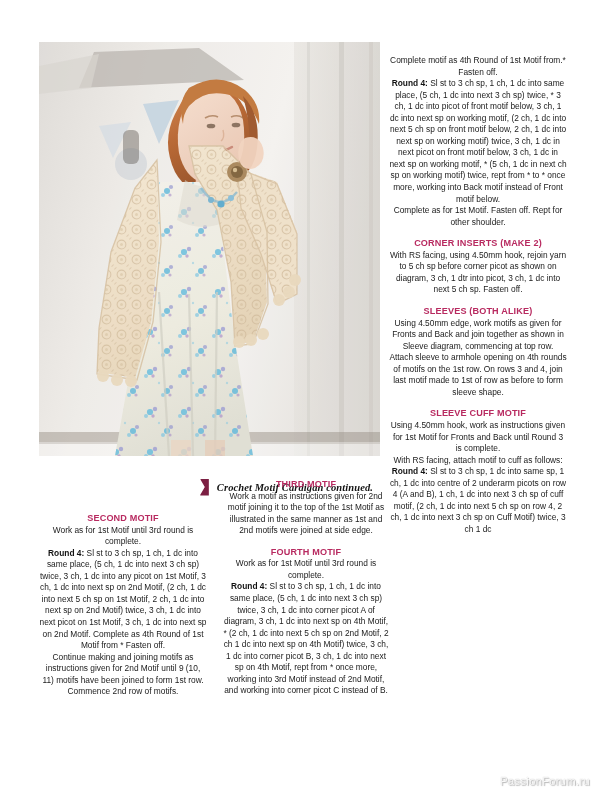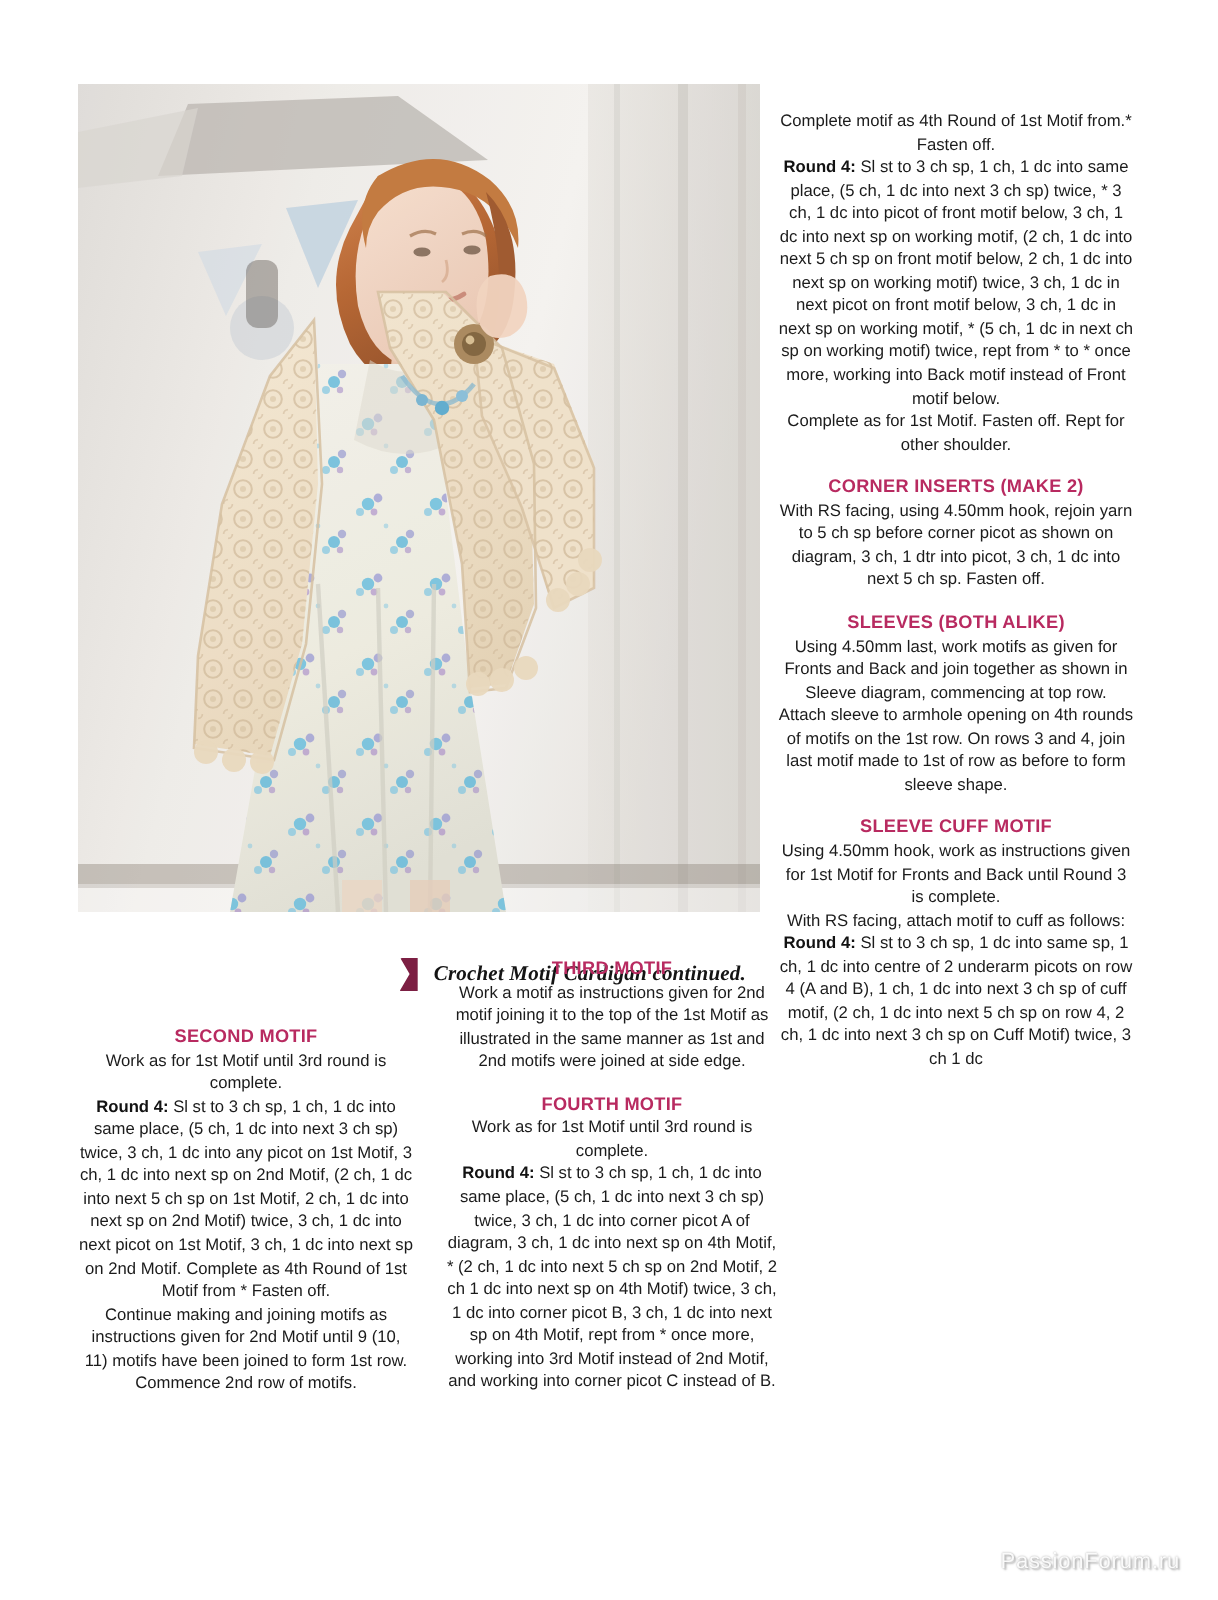--- a/index.html
+++ b/index.html
@@ -318,21 +318,21 @@
 
     <div class="col col-right">
       <p>Complete motif as 4th Round of 1st Motif from.* Fasten off.</p>
       <p><span class="rnd">Round 4:</span> Sl st to 3 ch sp, 1 ch, 1 dc into same place, (5 ch, 1 dc into next 3 ch sp) twice, * 3 ch, 1 dc into picot of front motif below, 3 ch, 1 dc into next sp on working motif, (2 ch, 1 dc into next 5 ch sp on front motif below, 2 ch, 1 dc into next sp on working motif) twice, 3 ch, 1 dc in next picot on front motif below, 3 ch, 1 dc in next sp on working motif, * (5 ch, 1 dc in next ch sp on working motif) twice, rept from * to * once more, working into Back motif instead of Front motif below.</p>
       <p>Complete as for 1st Motif. Fasten off. Rept for other shoulder.</p>
       <div class="gap"></div>
       <h2 class="sect">CORNER INSERTS (MAKE 2)</h2>
       <p>With RS facing, using 4.50mm hook, rejoin yarn to 5 ch sp before corner picot as shown on diagram, 3 ch, 1 dtr into picot, 3 ch, 1 dc into next 5 ch sp. Fasten off.</p>
       <div class="gap"></div>
       <h2 class="sect">SLEEVES (BOTH ALIKE)</h2>
-      <p>Using 4.50mm last, work motifs as given for Fronts and Back and join together as shown in Sleeve diagram, commencing at top row.</p>
+      <p>Using 4.50mm edge, work motifs as given for Fronts and Back and join together as shown in Sleeve diagram, commencing at top row.</p>
       <p>Attach sleeve to armhole opening on 4th rounds of motifs on the 1st row. On rows 3 and 4, join last motif made to 1st of row as before to form sleeve shape.</p>
       <div class="gap"></div>
       <h2 class="sect">SLEEVE CUFF MOTIF</h2>
       <p>Using 4.50mm hook, work as instructions given for 1st Motif for Fronts and Back until Round 3 is complete.</p>
       <p>With RS facing, attach motif to cuff as follows:</p>
       <p><span class="rnd">Round 4:</span> Sl st to 3 ch sp, 1 dc into same sp, 1 ch, 1 dc into centre of 2 underarm picots on row 4 (A and B), 1 ch, 1 dc into next 3 ch sp of cuff motif, (2 ch, 1 dc into next 5 ch sp on row 4, 2 ch, 1 dc into next 3 ch sp on Cuff Motif) twice, 3 ch 1 dc</p>
     </div>
   </div>
 
   <div class="footer">

